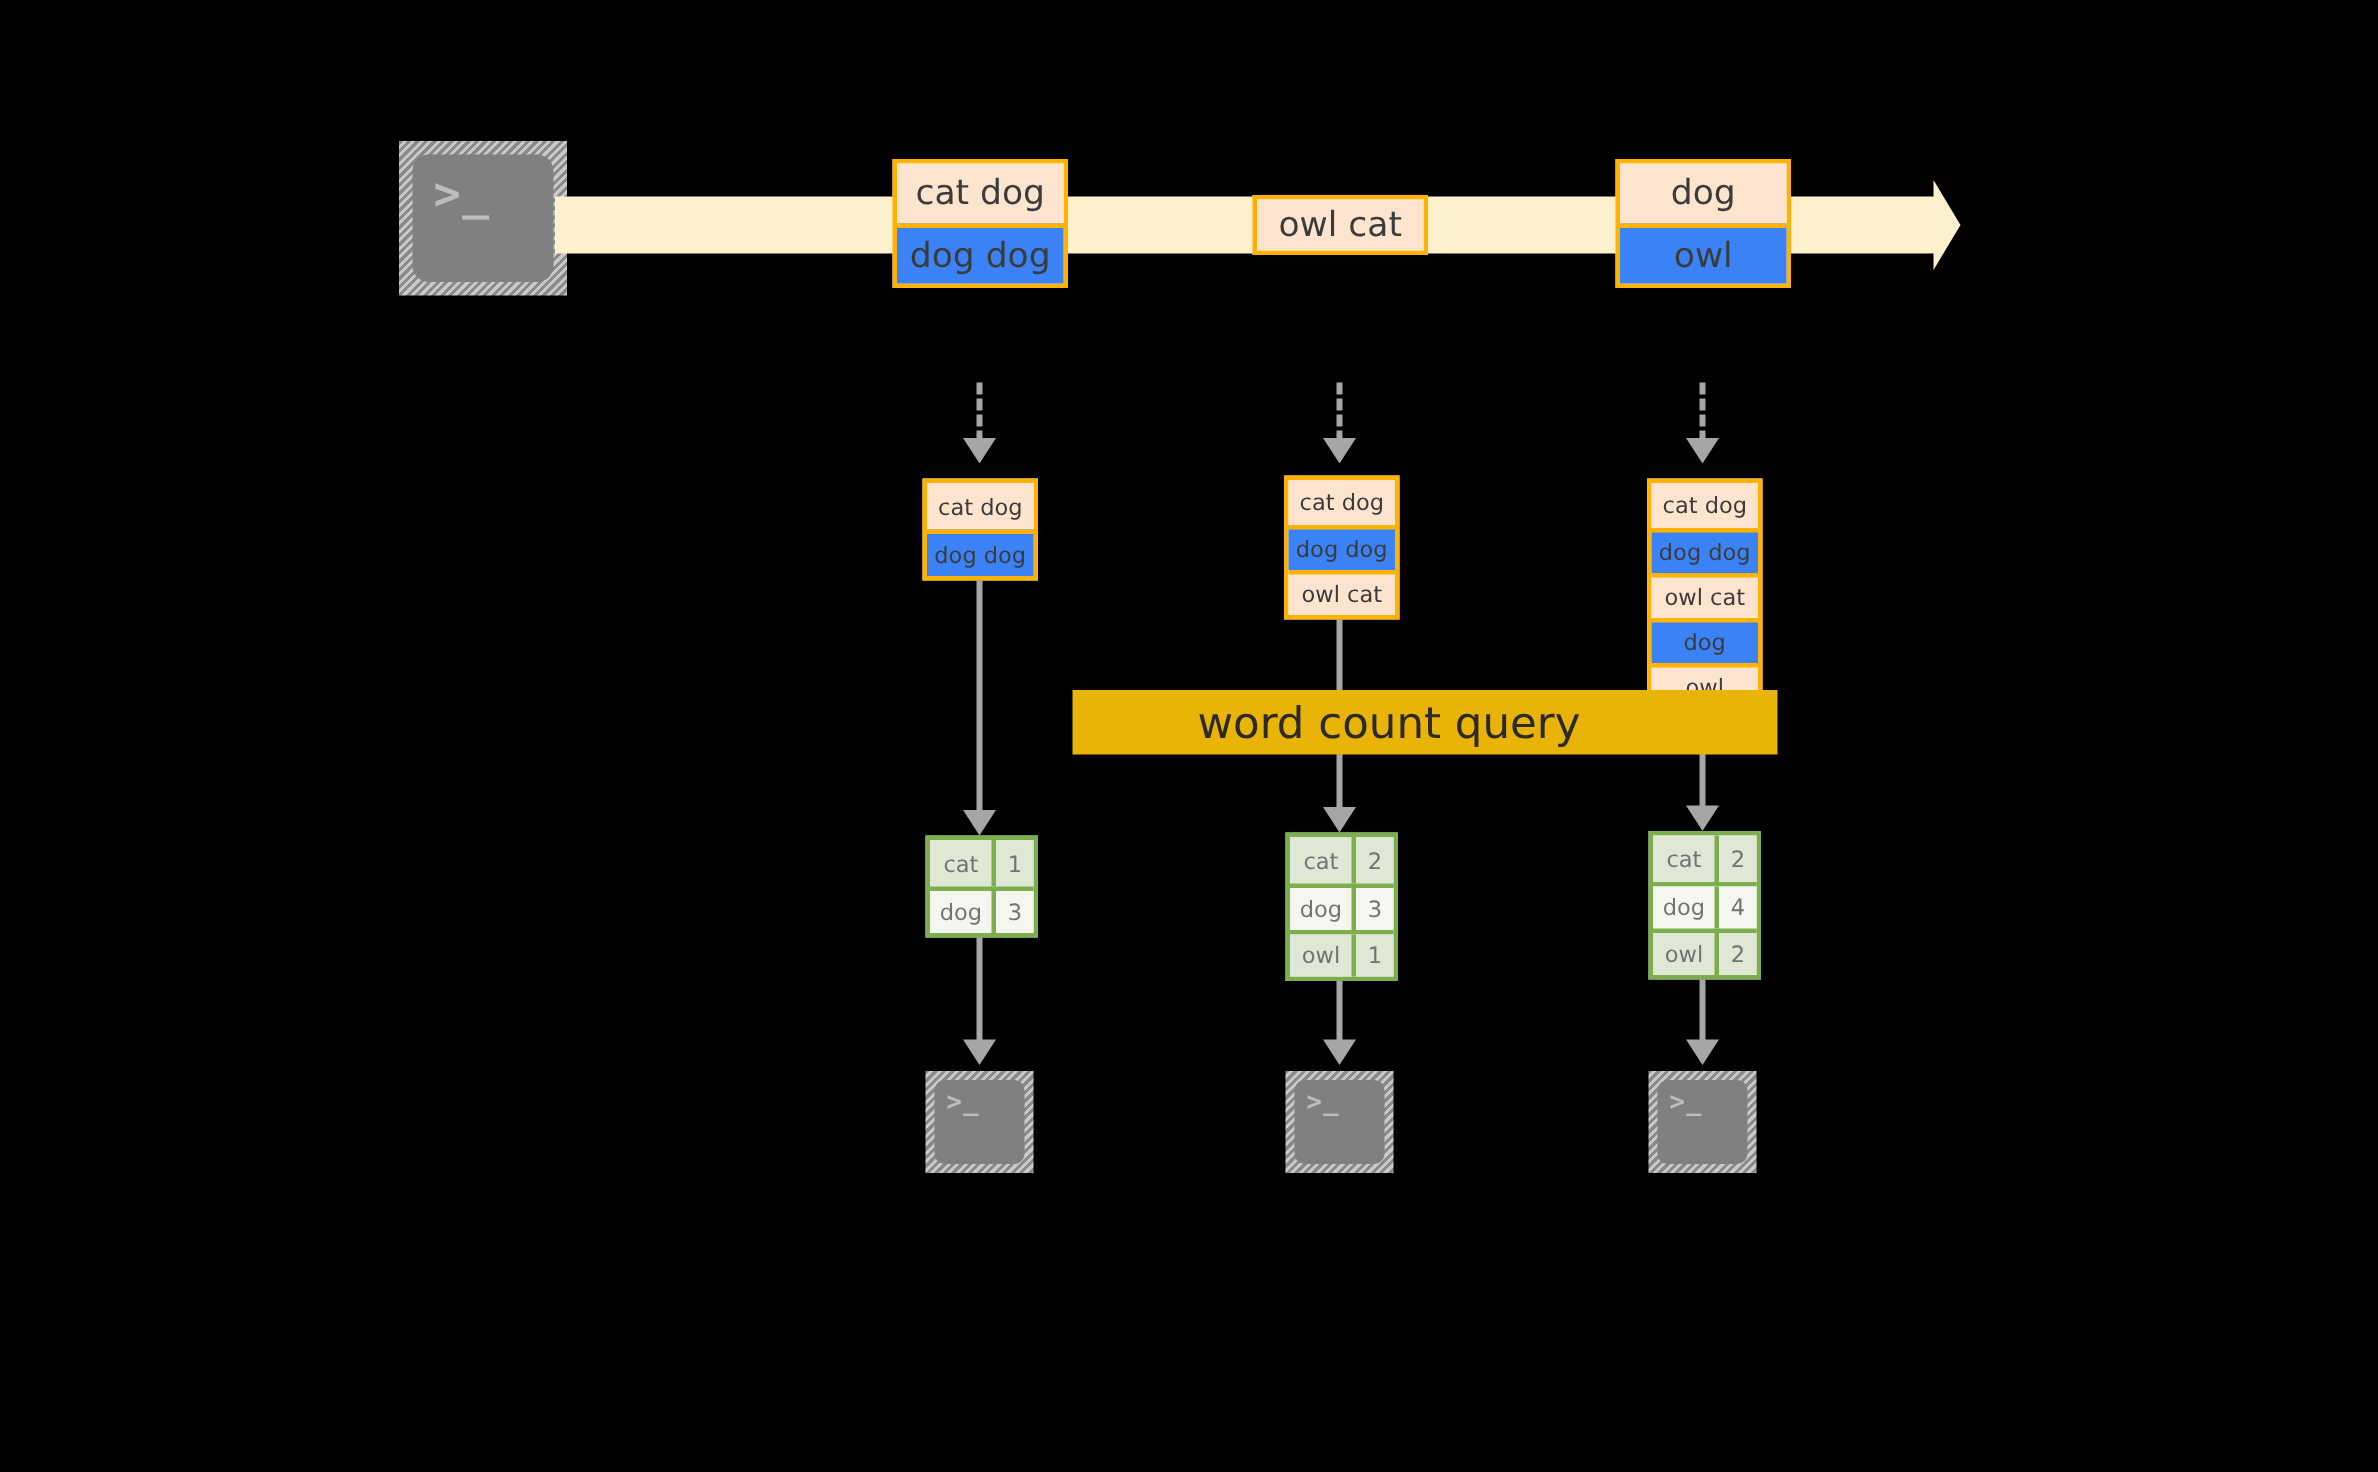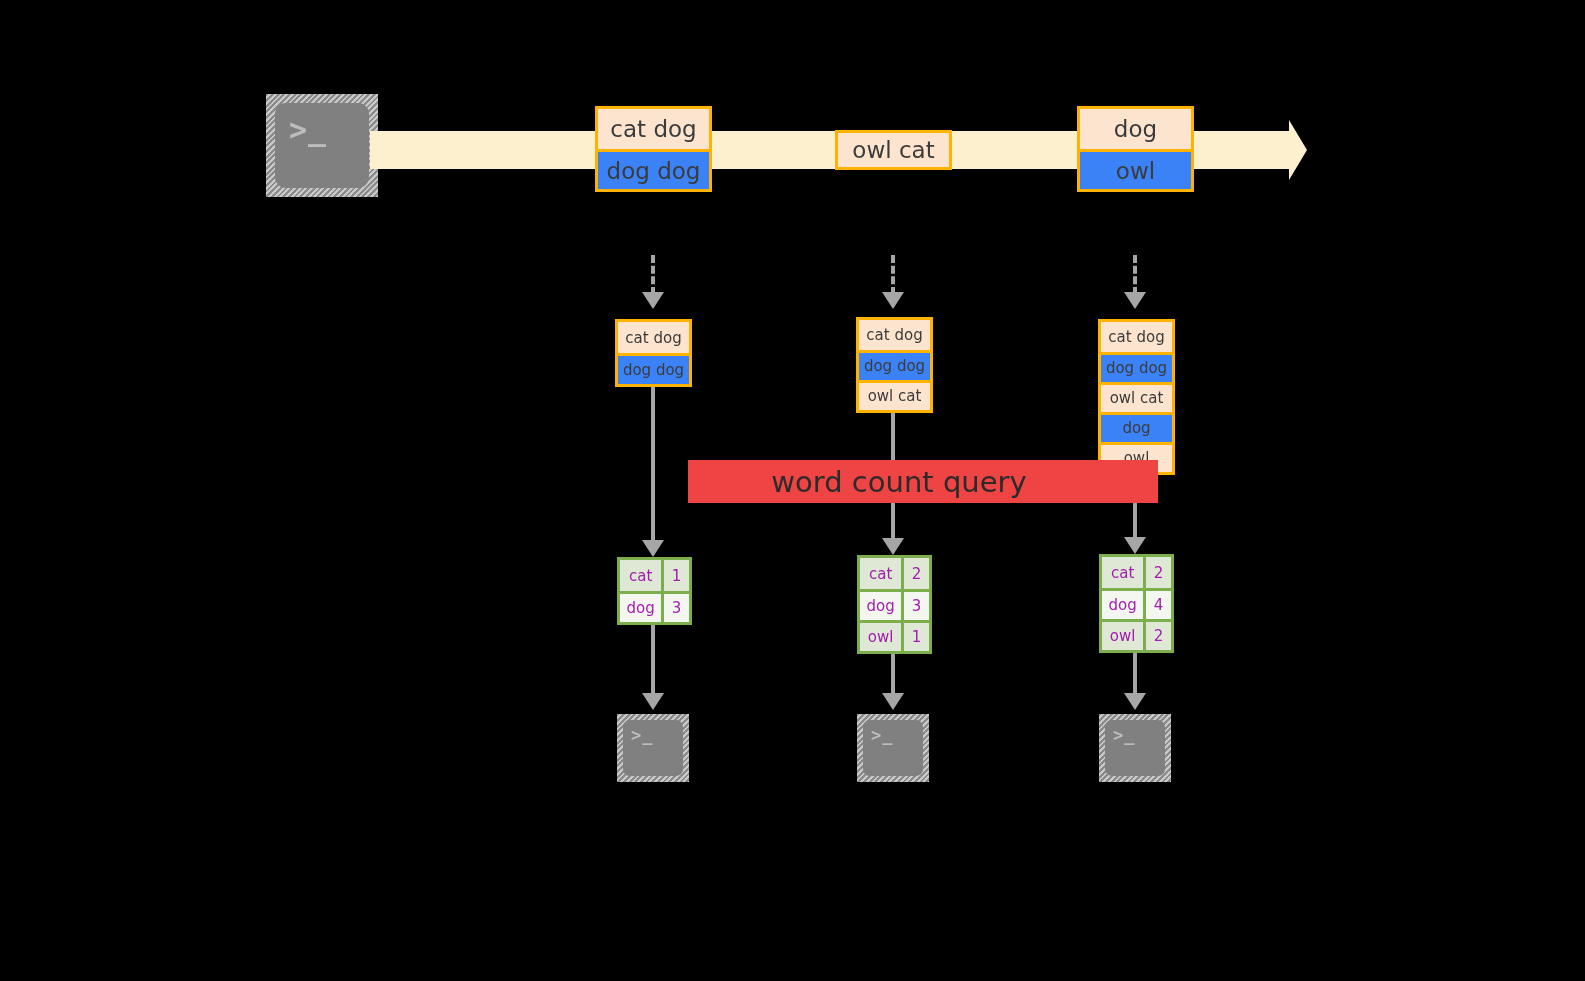--- a/index.html
+++ b/index.html
@@ -106,21 +106,21 @@
     box-sizing: border-box;
     height: 31px;
   }
   .tablebox .trow + .trow { border-top: 3px solid #7cae4d; }
   .tablebox .tcell {
     box-sizing: border-box;
     display: flex;
     align-items: center;
     justify-content: center;
     font-size: 15px;
-    color: #a21caf;
+    color: #737373;
     white-space: nowrap;
   }
   .tablebox .tcell.word { width: 45px; }
   .tablebox .tcell.count {
     width: 30px;
     border-left: 3px solid #7cae4d;
   }
   .tablebox .trow.dark  .tcell { background: #dfe7d5; }
   .tablebox .trow.light .tcell { background: #f3f7ef; }
 
@@ -139,26 +139,27 @@
     position: absolute;
     width: 0; height: 0;
     border-left: 11px solid transparent;
     border-right: 11px solid transparent;
     border-top: 17px solid #a6a6a6;
   }
 
   
   .query-label {
     position: absolute;
-    background: #ef4444;
+    background: #eab308;
     display: flex;
     align-items: center;
     justify-content: center;
     color: #2b2b2b;
     white-space: nowrap;
+    margin-left: 27px;
   }
 </style>
 </head>
 <body>
 
 <div id="canvas">
 
   <div class="terminal big" style="left:266px; top:94px; width:112px; height:103px;">
     <div class="terminal-inner">
       <span class="prompt">&gt;_</span>

